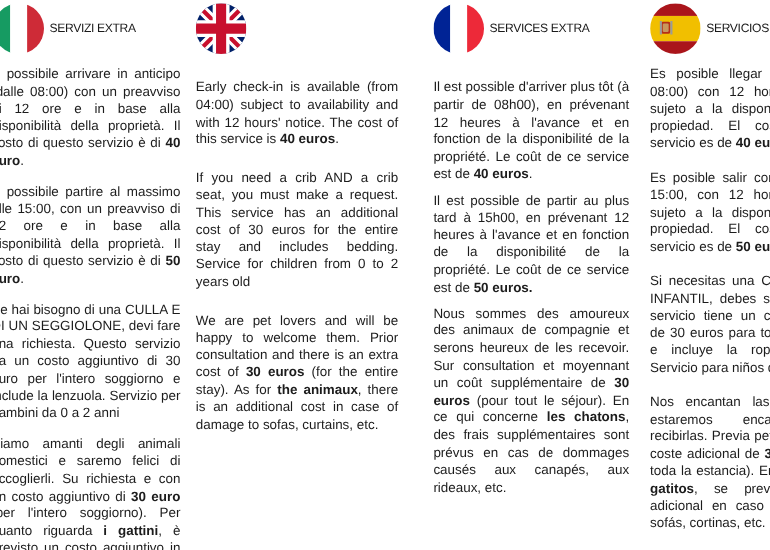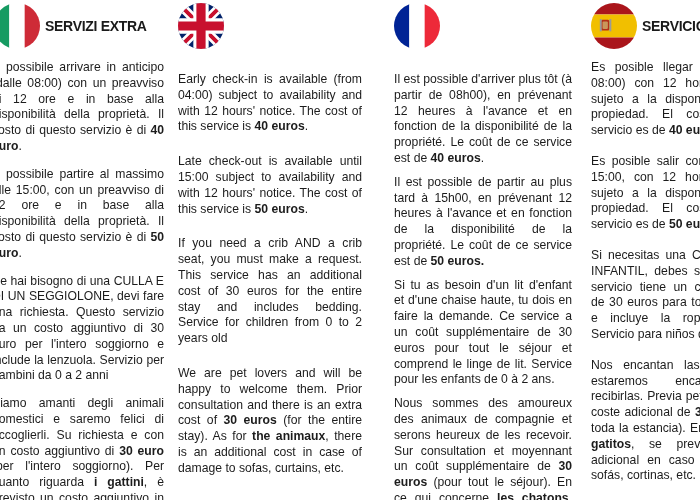--- a/index.html
+++ b/index.html
@@ -34,22 +34,22 @@
     height: 52px;
   }
   .flag {
     width: 46px;
     height: 46px;
     flex: none;
     display: block;
   }
   .col-it .flag { margin-left: 2px; }
   .col-title {
-    font-size: 14px;
-    font-weight: bold;
+    font-size: 11px;
+    font-weight: normal;
     letter-spacing: -0.3px;
     color: #1a1a1a;
     margin-left: 5px;
     white-space: nowrap;
   }
   .col-en .col-title { margin-left: 2px; }
 
   .col-body { padding-top: 8px; }
   .col-en .col-body, .col-fr .col-body { padding-top: 20px; }
 
@@ -102,43 +102,42 @@
           <rect x="0" y="0" width="60" height="60" fill="#012169"></rect>
           <path d="M0,0 L60,60 M60,0 L0,60" stroke="#FFFFFF" stroke-width="12"></path>
           <path d="M0,0 L60,60 M60,0 L0,60" stroke="#C8102E" stroke-width="5"></path>
           <path d="M30,0 V60 M0,30 H60" stroke="#FFFFFF" stroke-width="20"></path>
           <path d="M30,0 V60 M0,30 H60" stroke="#C8102E" stroke-width="12"></path>
         </g>
       </svg>
     </div>
     <div class="col-body">
         <p><span>Early check-in is available (from 04:00) subject to availability and with 12 hours' notice. The cost of this service is </span><span class="b">40 euros</span><span>.</span></p>
-        <p><span>Late check-out is available until 15:00 subject to availability and with 12 hours' notice. The cost of this service is </span><span class="b">50 euros</span><span>.</span></p>
         <p><span>If you need a crib AND a crib seat, you must make a request. This service has an additional cost of 30 euros for the entire stay and includes bedding. Service for children from 0 to 2 years old</span></p>
         <p><span>We are pet lovers and will be happy to welcome them. Prior consultation and there is an extra cost of </span><span class="b">30 euros</span><span> (for the entire stay). As for </span><span class="b">the animaux</span><span>, there is an additional cost in case of damage to sofas, curtains, etc.</span></p>
       </div>
   </div>
 
   <div class="col col-fr">
     <div class="col-header">
       <svg class="flag" viewBox="0 0 60 60">
         <clipPath id="cFR">
             <circle cx="30" cy="30" r="30"></circle>
           </clipPath>
         <g clip-path="url(#cFR)">
           <rect x="0" y="0" width="20" height="60" fill="#002395"></rect>
           <rect x="20" y="0" width="20" height="60" fill="#FFFFFF"></rect>
           <rect x="40" y="0" width="20" height="60" fill="#ED2939"></rect>
         </g>
       </svg>
+      <div class="col-title">SERVICES EXTRA</div>
     </div>
     <div class="col-body">
         <p><span>Il est possible d'arriver plus tôt (à partir de 08h00), en prévenant 12 heures à l'avance et en fonction de la disponibilité de la propriété. Le coût de ce service est de </span><span class="b">40 euros</span><span>.</span></p>
         <p><span>Il est possible de partir au plus tard à 15h00, en prévenant 12 heures à l'avance et en fonction de la disponibilité de la propriété. Le coût de ce service est de </span><span class="b">50 euros.</span></p>
-        <p><span>Si tu as besoin d'un lit d'enfant et d'une chaise haute, tu dois en faire la demande. Ce service a un coût supplémentaire de 30 euros pour tout le séjour et comprend le linge de lit. Service pour les enfants de 0 à 2 ans.</span></p>
         <p><span>Nous sommes des amoureux des animaux de compagnie et serons heureux de les recevoir. Sur consultation et moyennant un coût supplémentaire de </span><span class="b">30 euros</span><span> (pour tout le séjour). En ce qui concerne </span><span class="b">les chatons</span><span>, des frais supplémentaires sont prévus en cas de dommages causés aux canapés, aux rideaux, etc.</span></p>
       </div>
   </div>
 
   <div class="col col-es">
     <div class="col-header">
       <svg class="flag" viewBox="0 0 60 60">
         <clipPath id="cES">
             <circle cx="30" cy="30" r="30"></circle>
           </clipPath>

